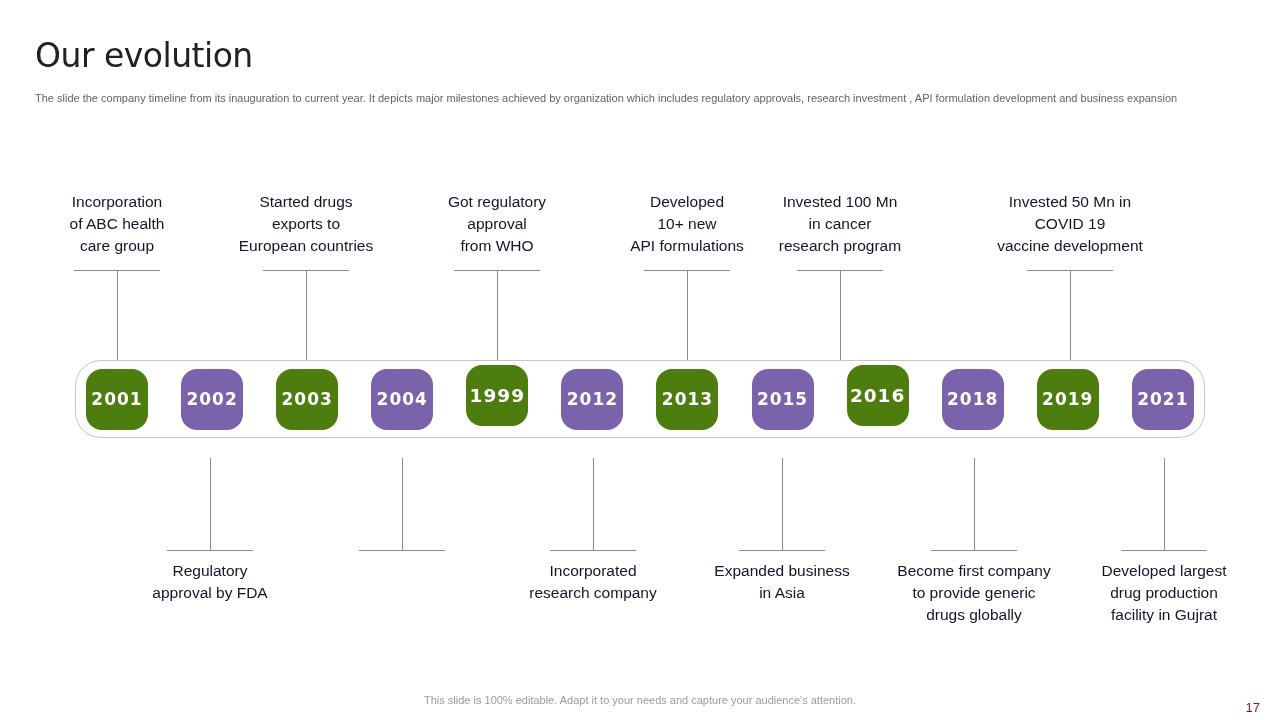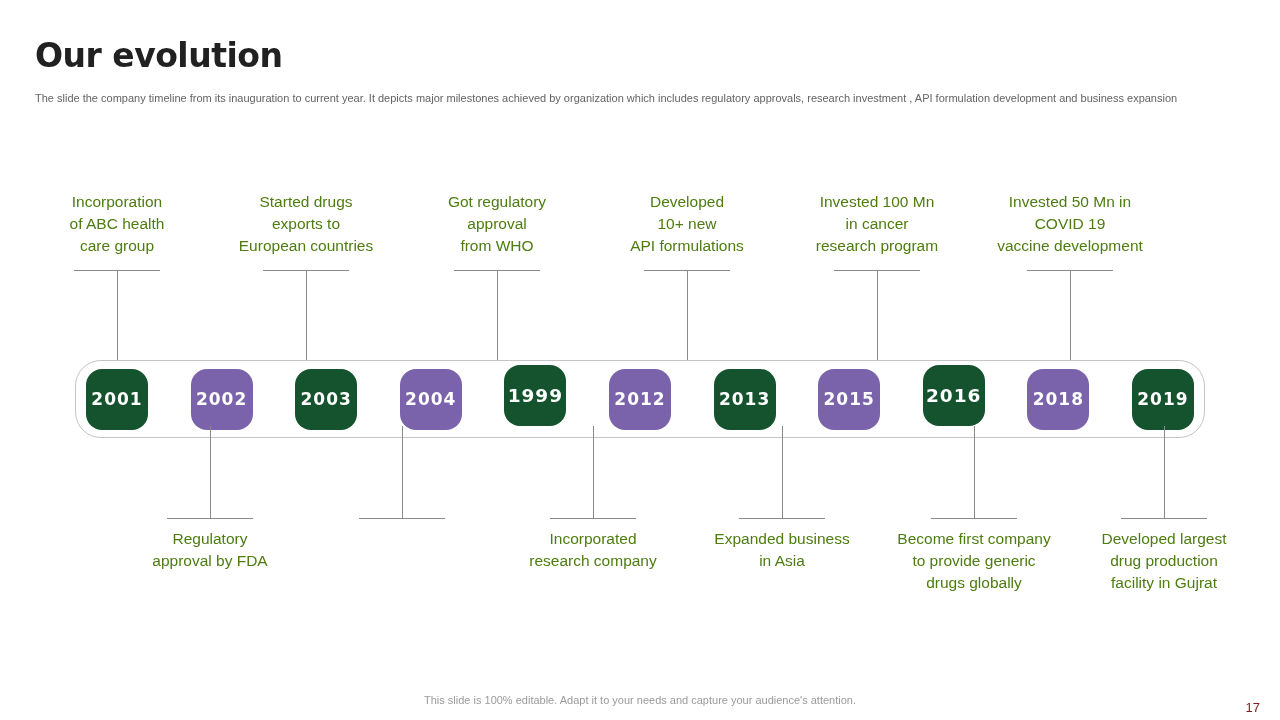--- a/index.html
+++ b/index.html
@@ -3,59 +3,59 @@
 <meta charset="utf-8">
 <style>
   * { margin:0; padding:0; box-sizing:border-box; }
   html,body { background:#ffffff; }
   body { font-family:"Liberation Sans", sans-serif; }
   .slide {
     position:relative; width:1280px; height:720px; background:#ffffff; overflow:hidden;
   }
   .title {
     position:absolute; left:35px; top:36px;
-    font-size:33px; font-weight:700; color:#212121; letter-spacing:-0.5px;
+    font-size:33px; font-weight:400; color:#212121; letter-spacing:-0.5px;
     font-family:"DejaVu Sans","Liberation Sans",sans-serif;
   }
   .subtitle {
     position:absolute; left:35px; top:92px; width:1145px;
     font-size:11px; line-height:13.5px; color:#636363;
   }
   
   .tl {
     position:absolute; left:75px; top:360px; width:1130px; height:78px;
     border:1.5px solid #c5c5c5; border-radius:26px;
     display:flex; align-items:center; justify-content:space-between;
     padding:0 10px; background:#ffffff;
   }
   .yr {
     width:62px; height:61px; border-radius:16px;
     display:flex; align-items:center; justify-content:center;
     color:#ffffff; font-weight:bold; font-size:17px; letter-spacing:1px;
     font-family:"DejaVu Sans","Liberation Sans",sans-serif;
   }
-  .yr.teal   { background:#14532d; }
+  .yr.teal   { background:#4d7c0f; }
   .yr.purple { background:#7a63aa; }
   .yr.raised { transform:translateY(-4px); font-size:18.5px; }
   
   .ms {
     position:absolute; width:220px;
     display:flex; flex-direction:column; align-items:center;
   }
   .ms-label {
-    font-size:15.5px; line-height:22px; color:#4d7c0f;
+    font-size:15.5px; line-height:22px; color:#0f172a;
     text-align:center; white-space:pre-line;
   }
   .ms-top { top:190px; }
   .ms-top .ms-label { height:67px; display:flex; flex-direction:column; justify-content:flex-end; }
   .conn-h { width:86px; height:0; border-top:1px solid #8a8a8a; }
   .conn-v { width:1px; background:#8a8a8a; }
   .ms-top .conn-h { margin-top:13px; }
   .ms-top .conn-v { height:89px; }
-  .ms-bot { top:426px; }
+  .ms-bot { top:458px; }
   .ms-bot .conn-v { height:92px; }
   .ms-bot .ms-label { margin-top:9px; }
   
   .footer-note {
     position:absolute; left:0; right:0; bottom:14px; text-align:center;
     font-size:11px; color:#9b9b9b;
   }
   .page-num {
     position:absolute; right:20px; bottom:5px;
     font-size:13px; color:#7f1d1d;
@@ -90,21 +90,21 @@
     <div class="conn-h"></div>
     <div class="conn-v"></div>
   </div>
   <div class="ms ms-top" style="left:577px">
     <div class="ms-label">Developed
 10+ new
 API formulations</div>
     <div class="conn-h"></div>
     <div class="conn-v"></div>
   </div>
-  <div class="ms ms-top" style="left:767px">
+  <div class="ms ms-top" style="left:730px">
     <div class="ms-label">Invested 100 Mn
 in cancer
 research program</div>
     <div class="conn-h"></div>
     <div class="conn-v"></div>
   </div>
   <div class="ms ms-top" style="left:960px">
     <div class="ms-label">Invested 50 Mn in
 COVID 19
 vaccine development</div>
@@ -139,20 +139,23 @@
       </div>
     <div class="yr teal raised">
         <span>2016</span>
       </div>
     <div class="yr purple">
         <span>2018</span>
       </div>
     <div class="yr teal">
         <span>2019</span>
       </div>
+    <div class="yr purple">
+        <span>2021</span>
+      </div>
   </div>
 
   <div class="ms ms-bot" style="left:100px">
     <div class="conn-v"></div>
     <div class="conn-h"></div>
     <div class="ms-label">Regulatory
 approval by FDA</div>
   </div>
   <div class="ms ms-bot" style="left:292px">
     <div class="conn-v"></div>

